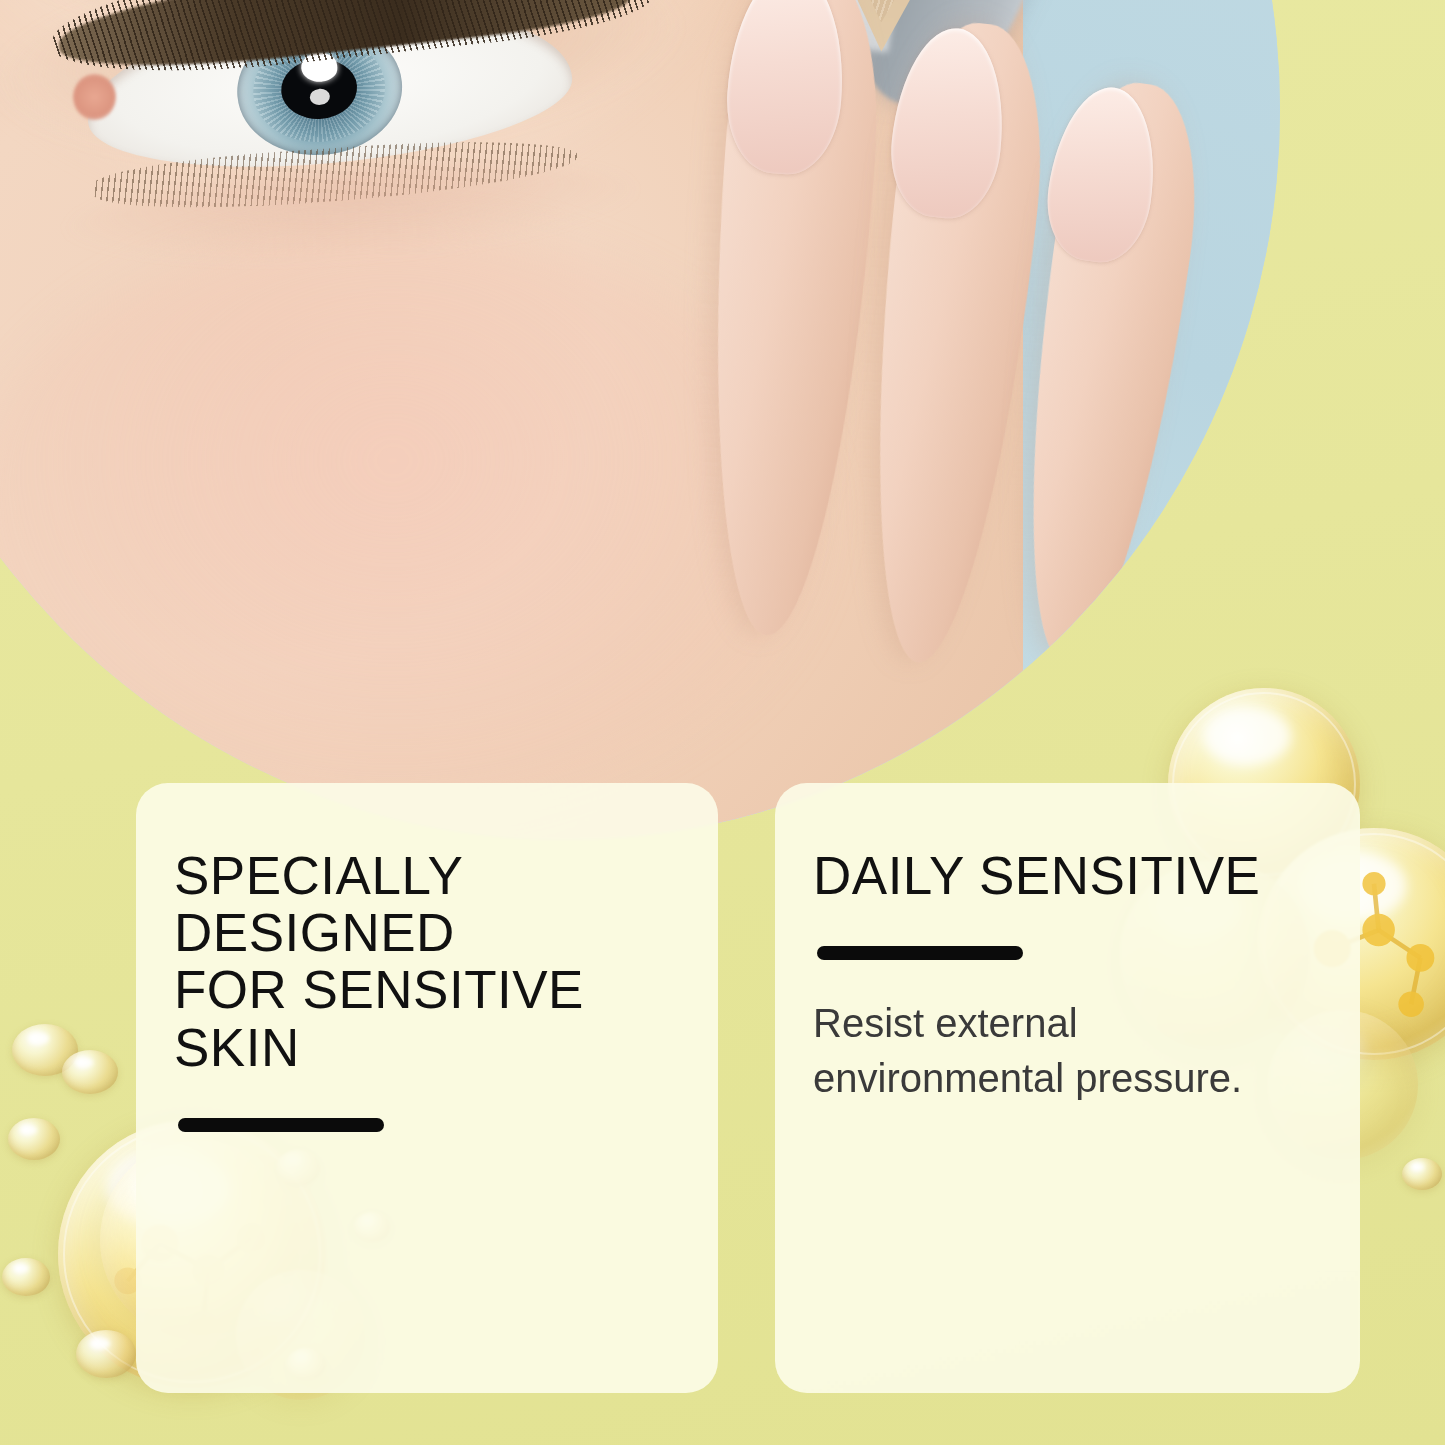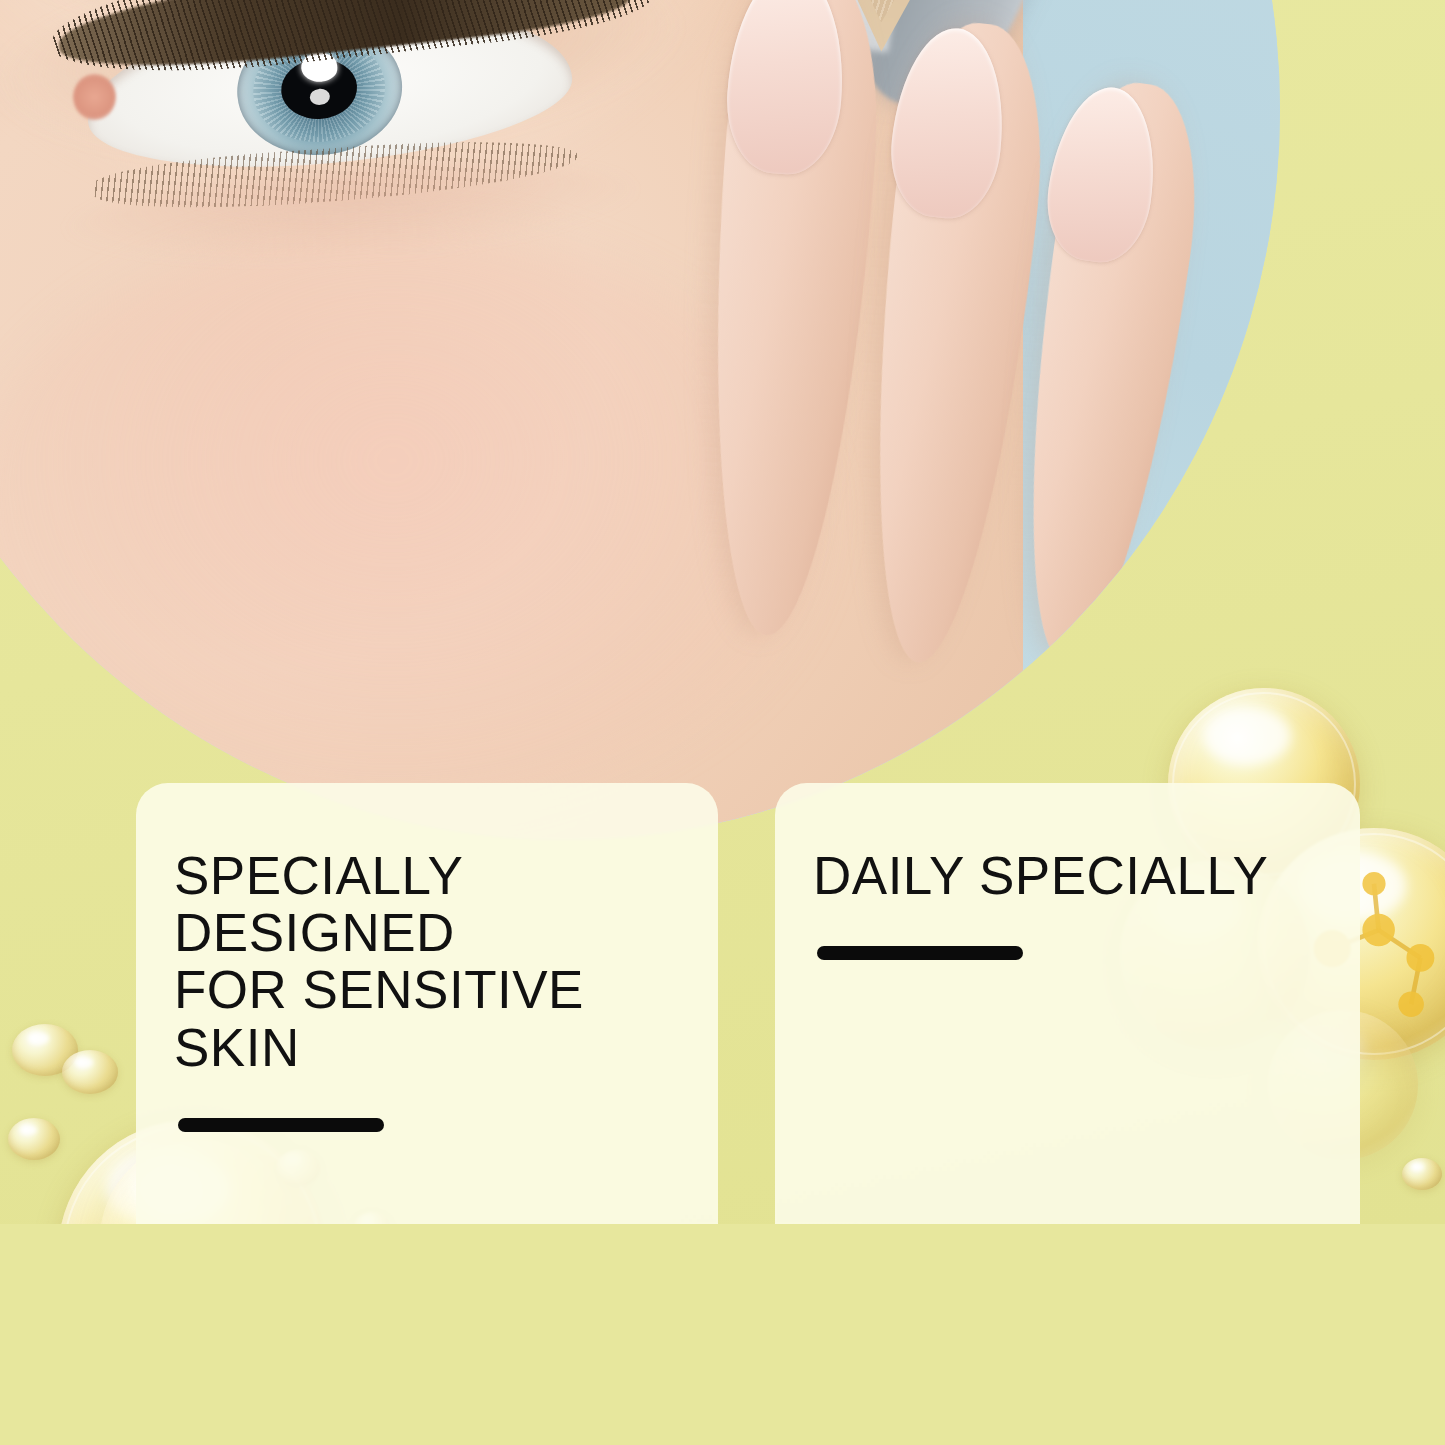--- a/index.html
+++ b/index.html
@@ -7,21 +7,21 @@
   html,body { width:1445px; height:1445px; }
   body {
     font-family:"Liberation Sans", sans-serif;
     background:#e7e79d;
     overflow:hidden;
   }
 
   #banner {
     position:relative;
     width:1445px;
-    height:1224px;
+    height:1445px;
     background:linear-gradient(168deg,#e9e9a2 0%,#e6e69b 45%,#e2e292 100%);
     overflow:hidden;
   }
 
   
   .bubble-layer {
     position:absolute; inset:0; pointer-events:none;
   }
   .drop {
     position:absolute; border-radius:50%;
@@ -384,17 +384,19 @@
     </div>
   </div>
 
   <div class="card" id="card-left">
     <div class="card-title">SPECIALLY DESIGNED
 FOR SENSITIVE SKIN</div>
     <div class="card-rule"></div>
   </div>
 
   <div class="card" id="card-right">
-    <div class="card-title">DAILY SPECIALLY</div>
+    <div class="card-title">DAILY SENSITIVE</div>
     <div class="card-rule"></div>
+    <div class="card-body">Resist external
+environmental pressure.</div>
   </div>
 
 </div>
 
 </body></html>

